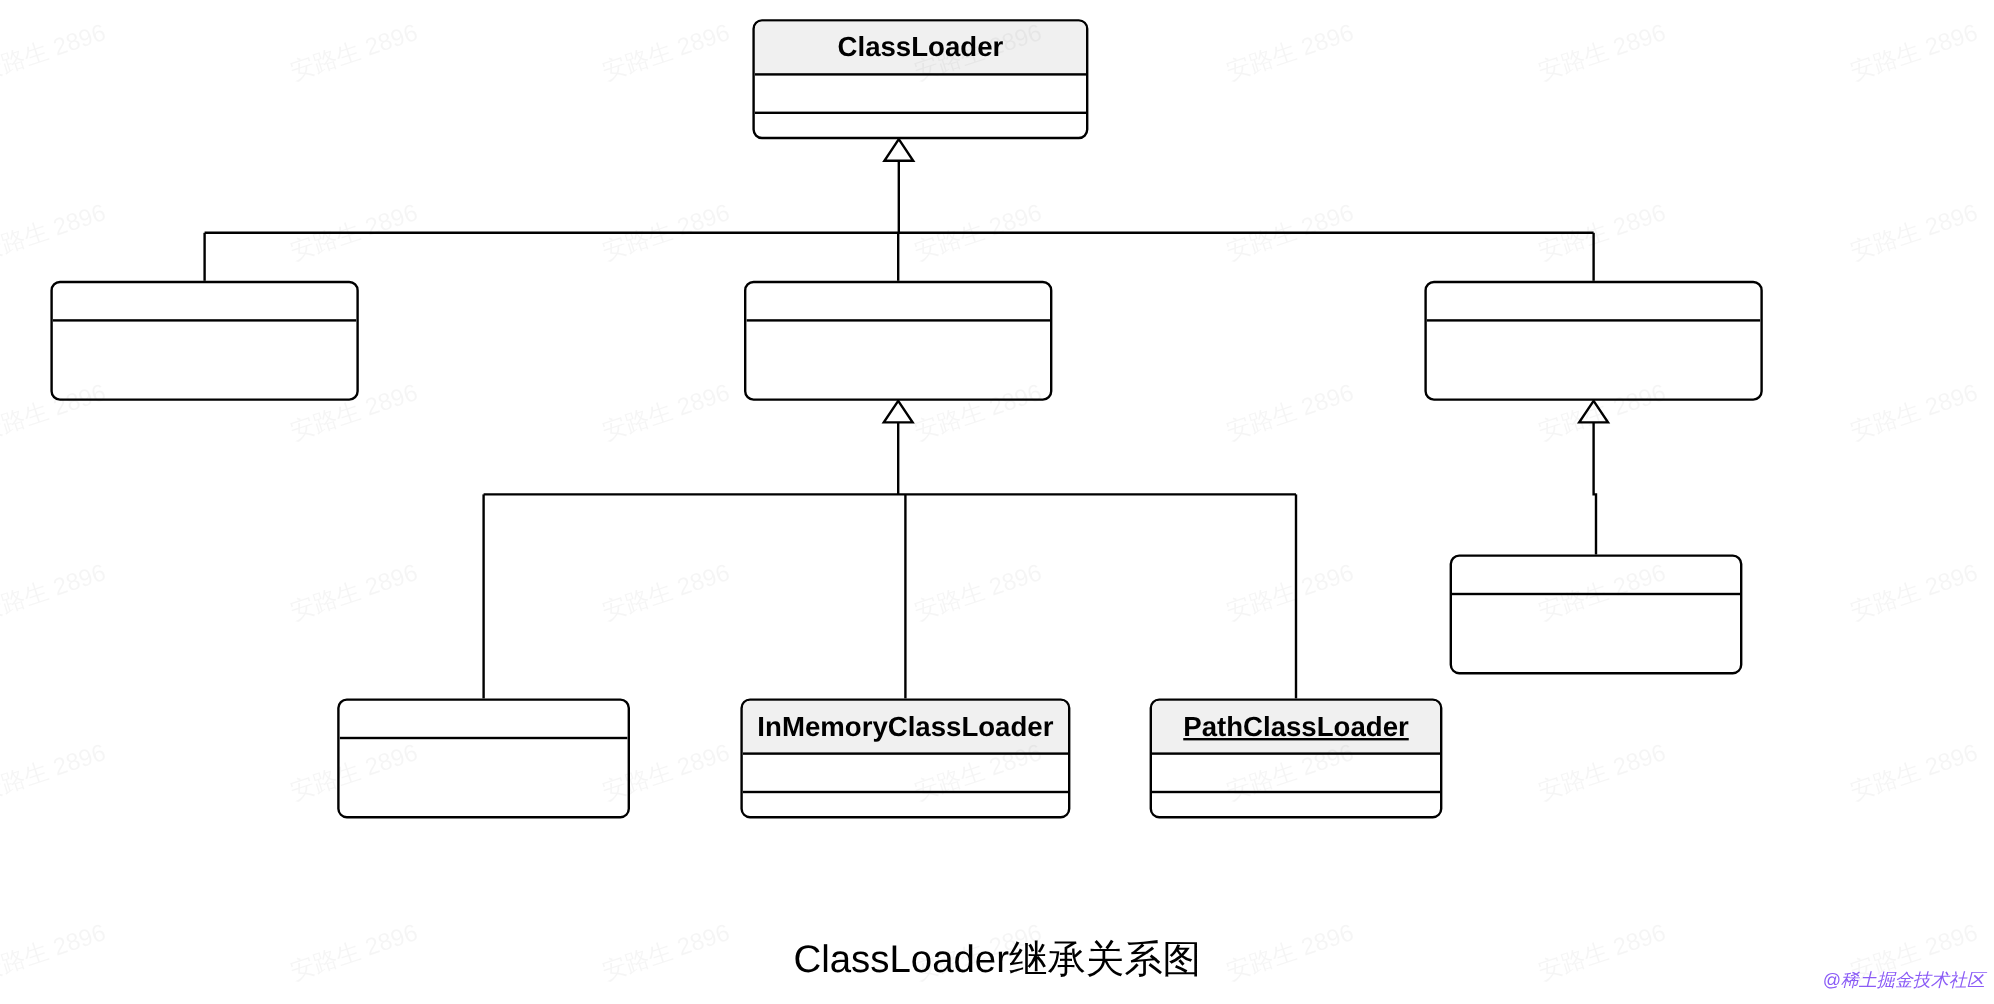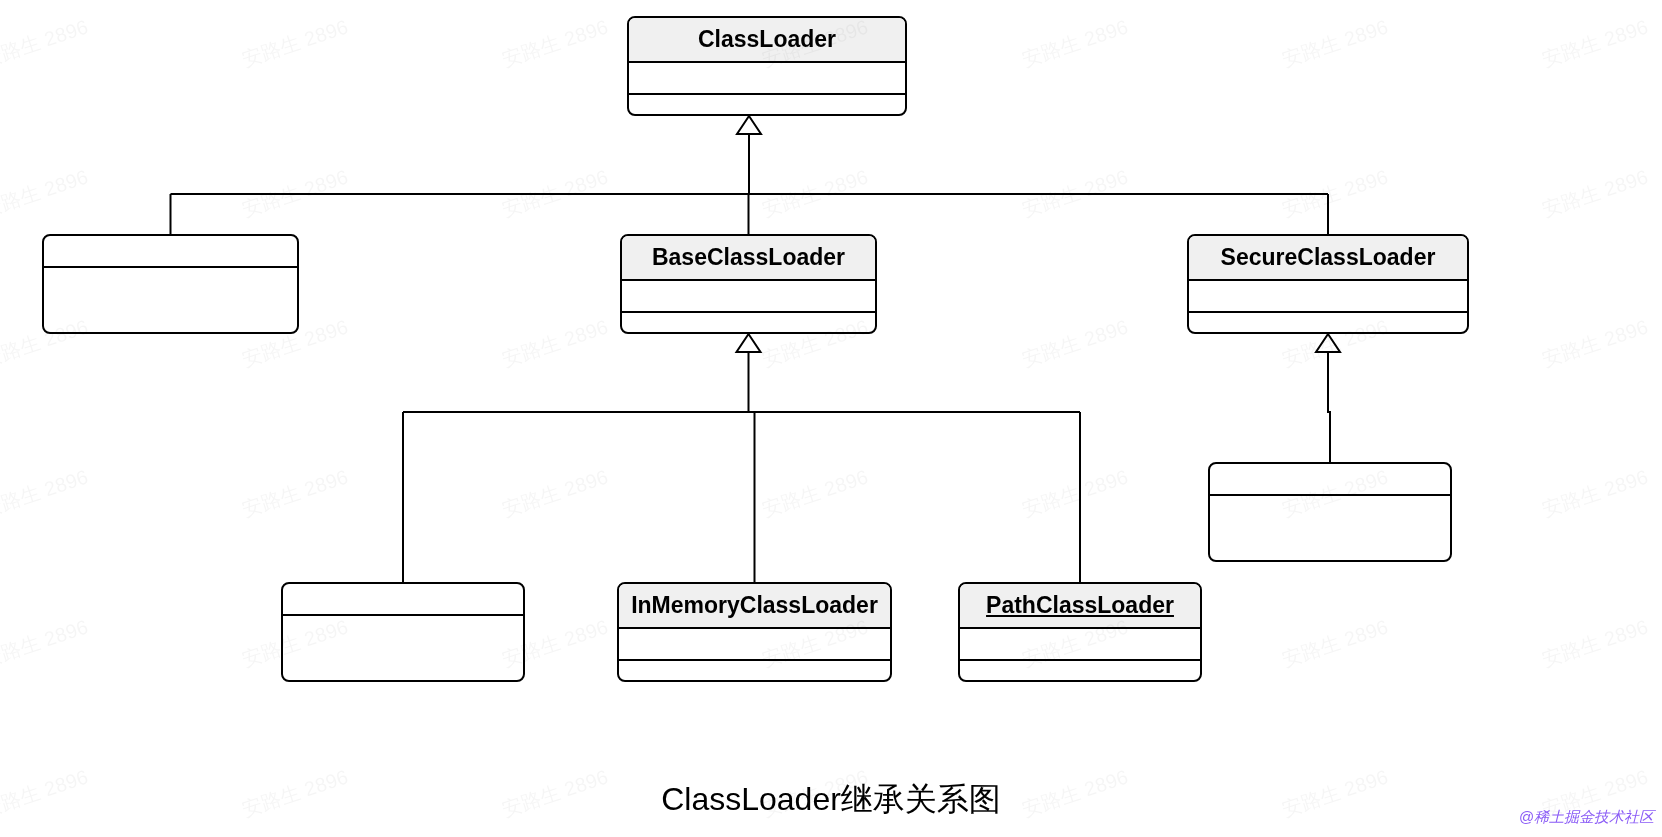--- a/index.html
+++ b/index.html
@@ -95,26 +95,24 @@
 <div class="uml-class" style="left: 627px; top: 16px; width: 280px; height: 100px;">
     <div class="uml-title">ClassLoader</div>
     <div class="uml-attrs"></div>
     <div class="uml-ops"></div>
   </div>
 <div class="uml-class" style="left: 42px; top: 234px; width: 257px; height: 100px;">
     <div class="uml-attrs"></div>
     <div class="uml-ops"></div>
   </div>
 <div class="uml-class" style="left: 620px; top: 234px; width: 257px; height: 100px;">
-    <div class="uml-title">BaseClassLoader</div>
     <div class="uml-attrs"></div>
     <div class="uml-ops"></div>
   </div>
 <div class="uml-class" style="left: 1187px; top: 234px; width: 282px; height: 100px;">
-    <div class="uml-title">SecureClassLoader</div>
     <div class="uml-attrs"></div>
     <div class="uml-ops"></div>
   </div>
 <div class="uml-class" style="left: 281px; top: 582px; width: 244px; height: 100px;">
     <div class="uml-attrs"></div>
     <div class="uml-ops"></div>
   </div>
 <div class="uml-class" style="left: 617px; top: 582px; width: 275px; height: 100px;">
     <div class="uml-title">InMemoryClassLoader</div>
     <div class="uml-attrs"></div>

